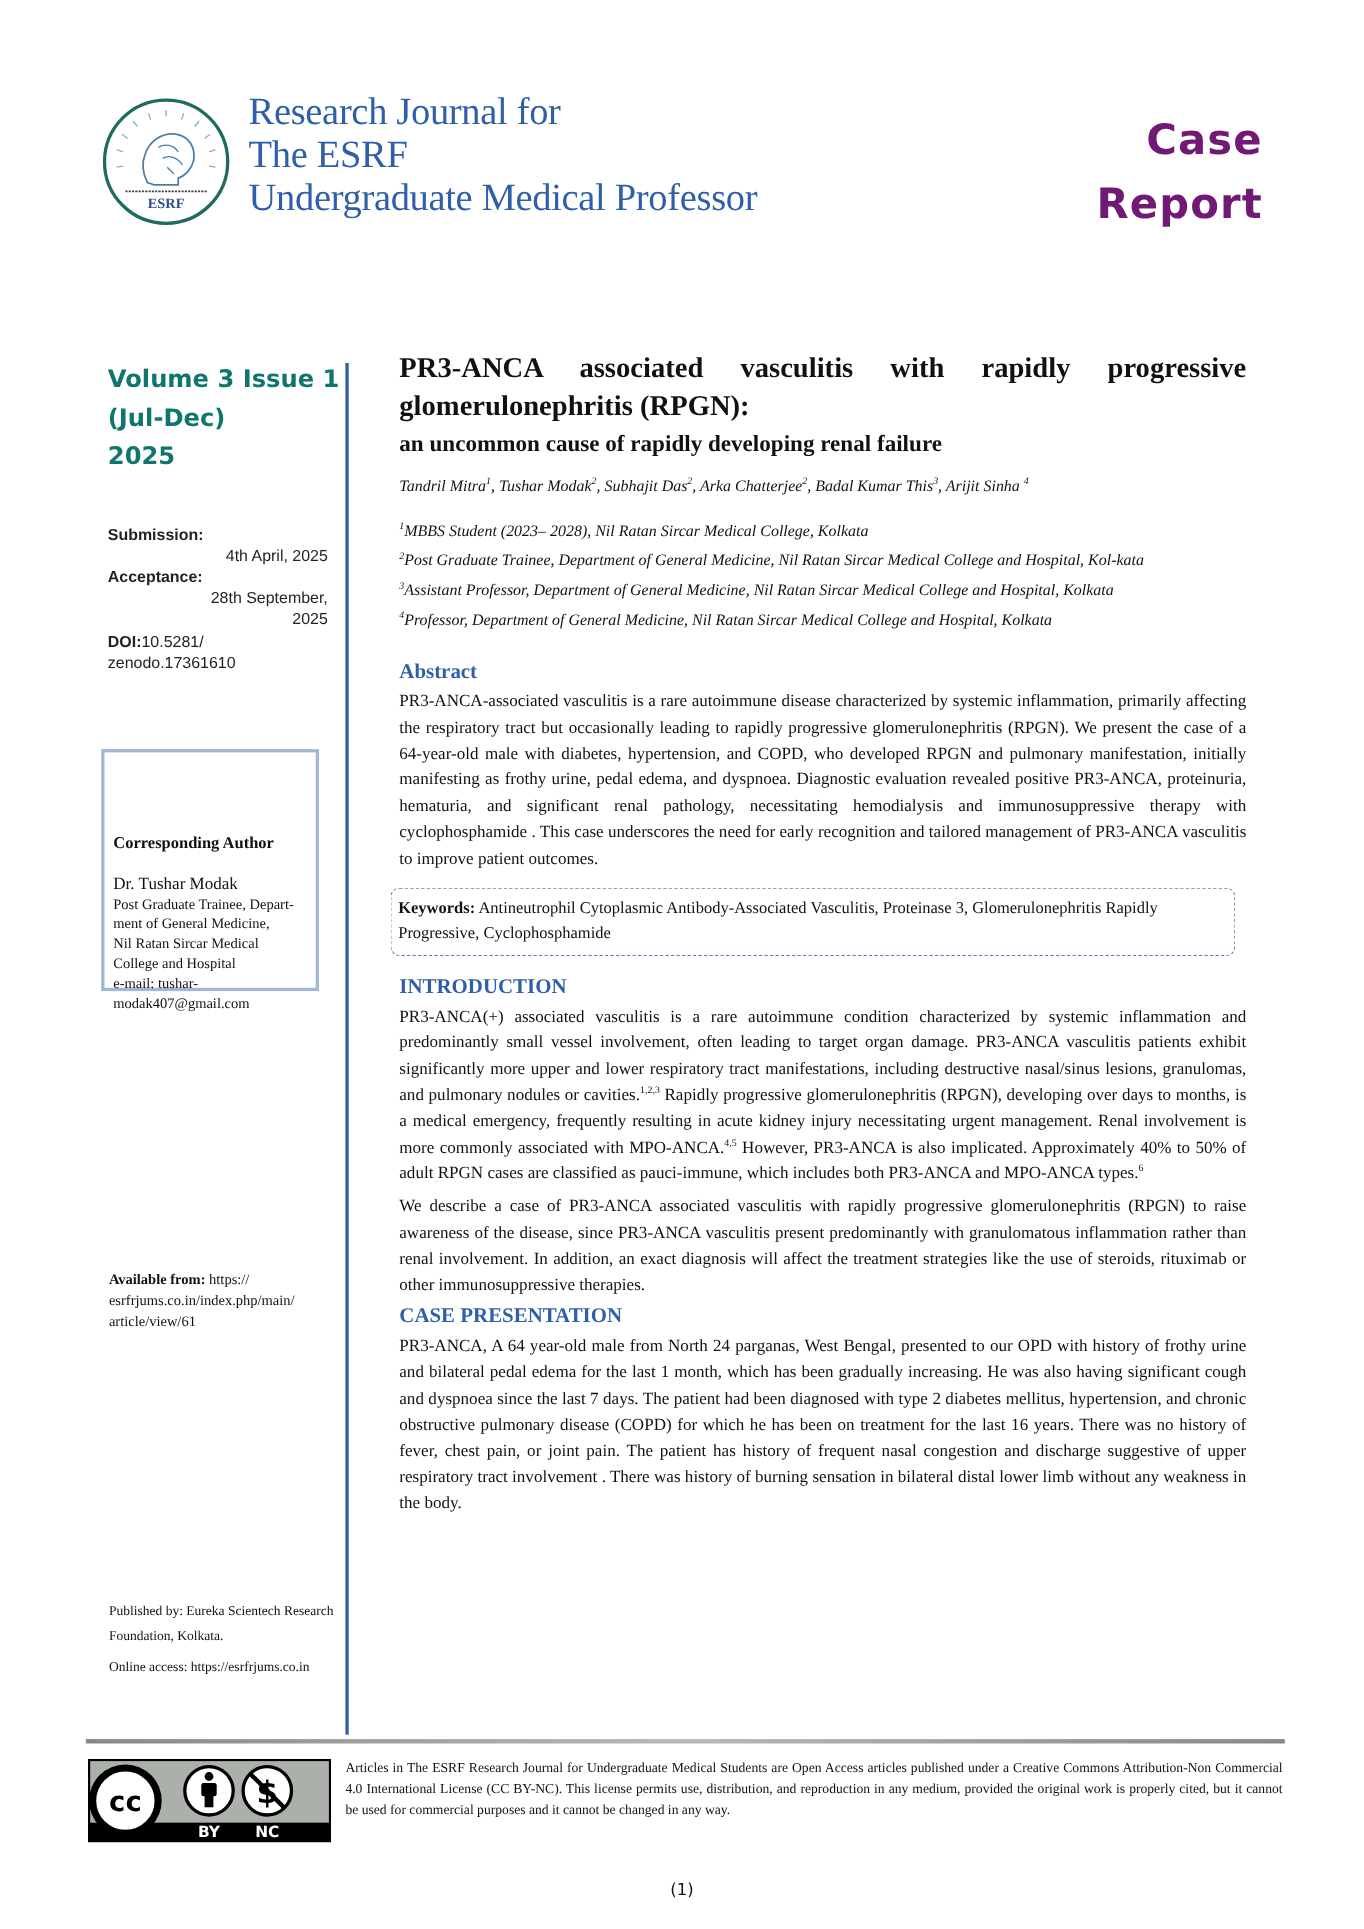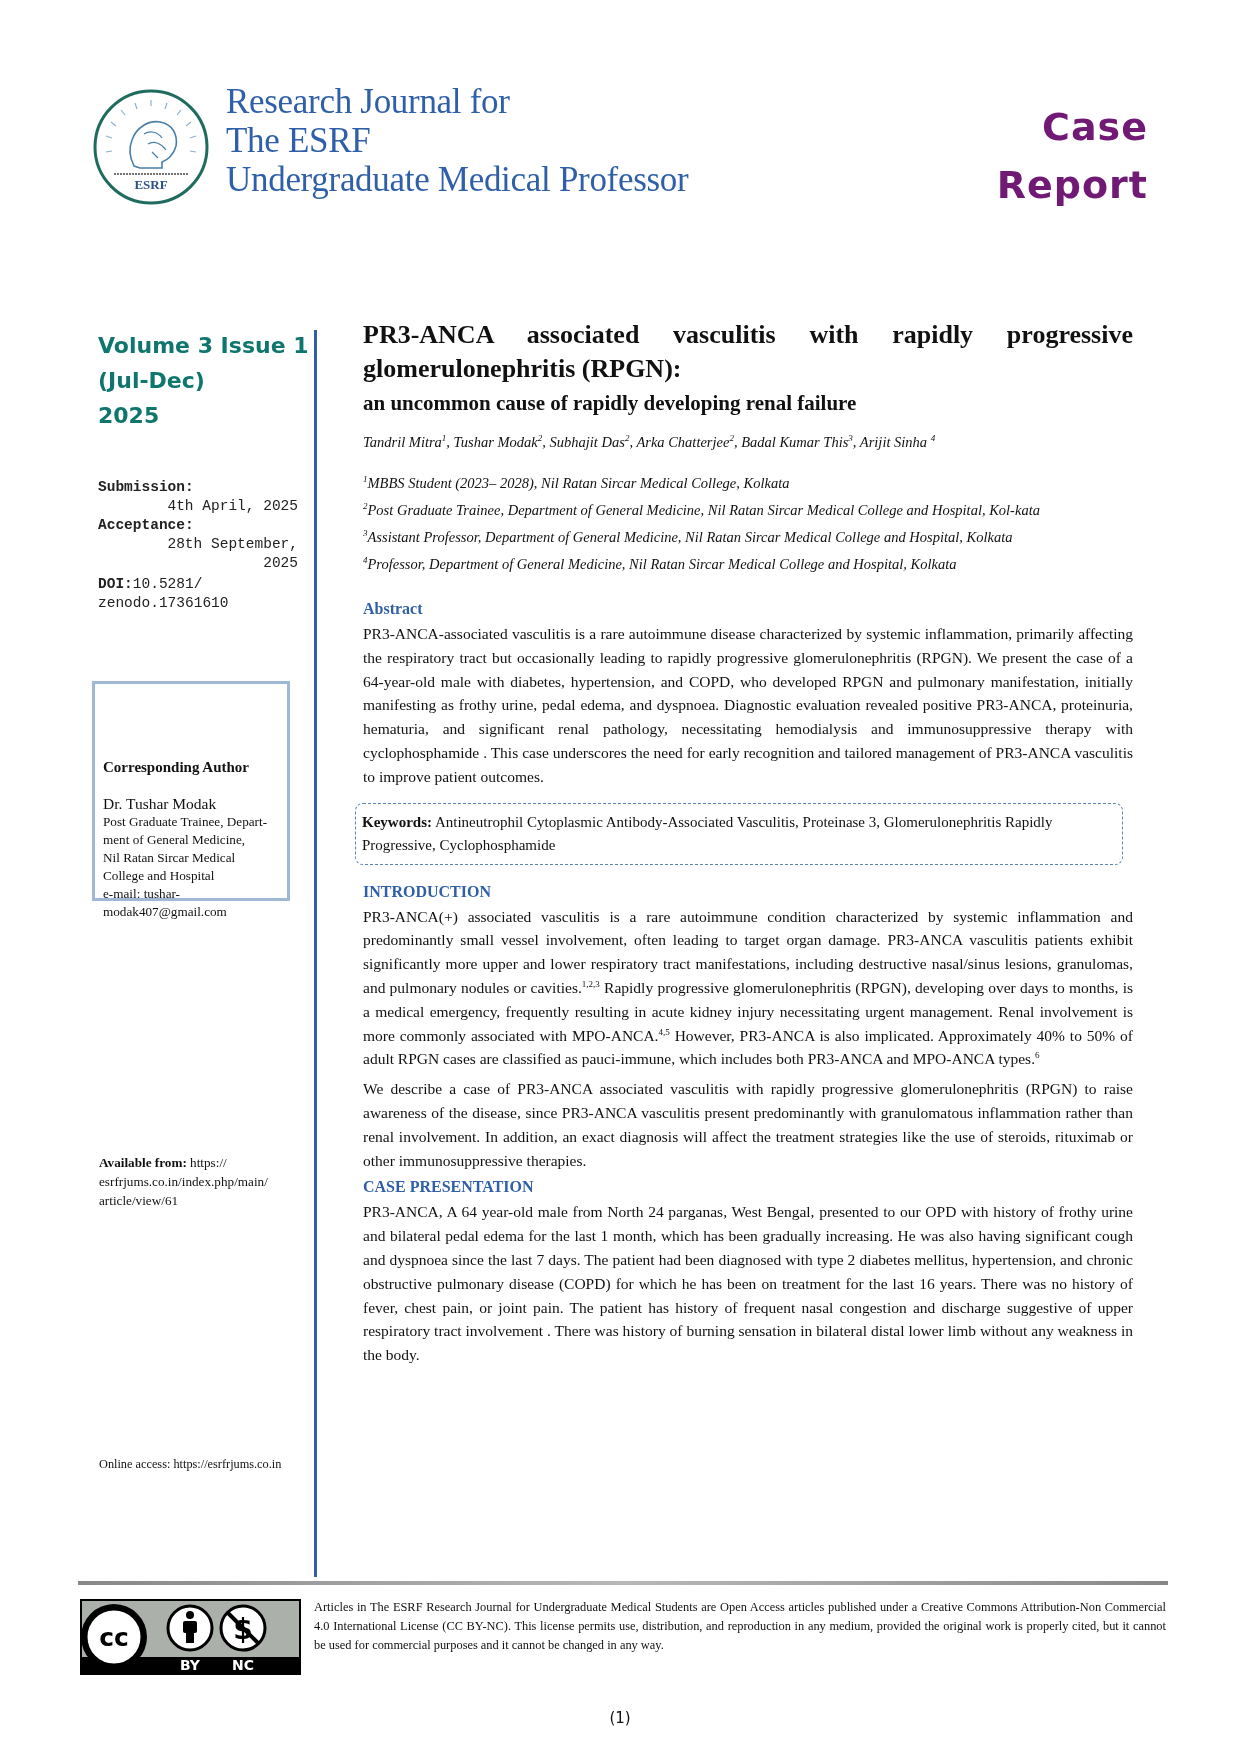--- a/index.html
+++ b/index.html
@@ -6,41 +6,41 @@
   body { width: 1240px; height: 1754px; position: relative; overflow: hidden; font-family: "Liberation Serif", serif; color: #111; }
 
   
   .logo { position: absolute; left: 92px; top: 88px; width: 118px; height: 118px; }
   .journal-name { position: absolute; left: 226px; top: 82px; color: #2e5fa8; font-family: "Liberation Serif", serif; font-size: 35px; line-height: 39px; letter-spacing: -0.3px; }
   .doc-type { position: absolute; right: 92px; top: 98px; text-align: right; color: #701a75; font-family: "DejaVu Sans", sans-serif; font-weight: bold; font-size: 38px; line-height: 58px; letter-spacing: 1px; }
 
   
   .sidebar { position: absolute; left: 98px; top: 0; width: 210px; }
   .vol { position: absolute; top: 328px; left: 0; width: 220px; font-family: "DejaVu Sans", sans-serif; font-weight: bold; font-size: 22px; line-height: 35px; color: #0f766e; }
-  .dates { position: absolute; top: 478px; left: 0; width: 200px; font-family: Liberation Mono, monospace; font-size: 14.5px; line-height: 19px; color: #222; }
+  .dates { position: absolute; top: 478px; left: 0; width: 200px; font-family: Liberation Sans, sans-serif; font-size: 14.5px; line-height: 19px; color: #222; }
   .dates .lbl { font-weight: bold; }
   .dates .val { display: block; text-align: right; }
   .dates .doi { display: block; margin-top: 2px; }
   .corr { position: absolute; left: 92px; top: 681px; width: 198px; height: 220px; border: 3px solid #9fb8d6; box-sizing: border-box; padding: 26px 8px 0 8px; font-size: 13.2px; line-height: 18px; }
   .corr .h { font-weight: bold; font-size: 15px; margin-bottom: 18px; margin-top: 48px; }
   .corr .name { font-size: 15.5px; line-height: 19px; }
   .avail { position: absolute; left: 99px; top: 1153px; width: 200px; font-size: 13.2px; line-height: 19px; }
   .avail b { font-weight: bold; }
   .pub { position: absolute; left: 99px; top: 1453px; width: 210px; font-size: 12.3px; line-height: 23px; }
   .pub p { margin: 0 0 5px 0; }
   .vline { position: absolute; left: 314px; top: 330px; width: 3px; height: 1247px; background: #2e5fa8; }
 
   
   .main { position: absolute; left: 363px; top: 318px; width: 770px; }
   .title { font-weight: bold; font-size: 26px; line-height: 34px; text-align: justify; text-align-last: left; margin: 0; }
   .subtitle { font-weight: bold; font-size: 21px; line-height: 30px; margin: 2px 0 14px 0; }
   .authors { font-style: italic; font-size: 14.5px; line-height: 20px; margin: 0 0 22px 0; }
   .affil { font-style: italic; font-size: 14.5px; line-height: 19px; margin: 0 0 8px 0; }
   sup { font-size: 9px; line-height: 0; }
-  .sec { color: #2e5fa8; font-weight: bold; font-size: 16px; margin: 18px 0 4px 0; }
+  .sec { color: #2e5fa8; font-weight: bold; font-size: 19px; margin: 18px 0 4px 0; }
   .para { font-size: 15.5px; line-height: 23.8px; text-align: justify; margin: 0 0 6px 0; }
   .kw { border: 1.5px dashed #5b83b8; border-radius: 8px; padding: 7px 6px; font-size: 15px; line-height: 23px; margin: 14px 0 14px -8px; width: 768px; box-sizing: border-box; }
   .kw b { font-weight: bold; }
 
   
   .hrule { position: absolute; left: 78px; top: 1581px; width: 1090px; height: 4px; background: linear-gradient(to right, #888, #b8b8b8, #888); }
   .cc { position: absolute; left: 80px; top: 1599px; width: 221px; height: 76px; }
   .license { position: absolute; left: 314px; top: 1598px; width: 852px; font-size: 12.4px; line-height: 19px; text-align: justify; }
   .pagenum { position: absolute; left: 0; width: 1240px; top: 1709px; text-align: center; font-family: "DejaVu Sans", sans-serif; font-size: 15px; }
 </style>
@@ -105,20 +105,21 @@
   <div>e-mail: tushar-</div>
   <div>modak407@gmail.com</div>
 </div>
 
 <div class="avail">
   <b>Available from:</b>
   <span>https:// esrfrjums.co.in/index.php/main/ article/view/61</span>
 </div>
 
 <div class="pub">
+  <p>Published by: Eureka Scientech Research Foundation, Kolkata.</p>
   <p>Online access: https://esrfrjums.co.in</p>
 </div>
 
 <div class="vline"></div>
 
 <div class="main">
   <h1 class="title">PR3-ANCA associated vasculitis with rapidly progressive glomerulonephritis (RPGN):</h1>
   <div class="subtitle">an uncommon cause of rapidly developing renal failure</div>
 
   <div class="authors">

